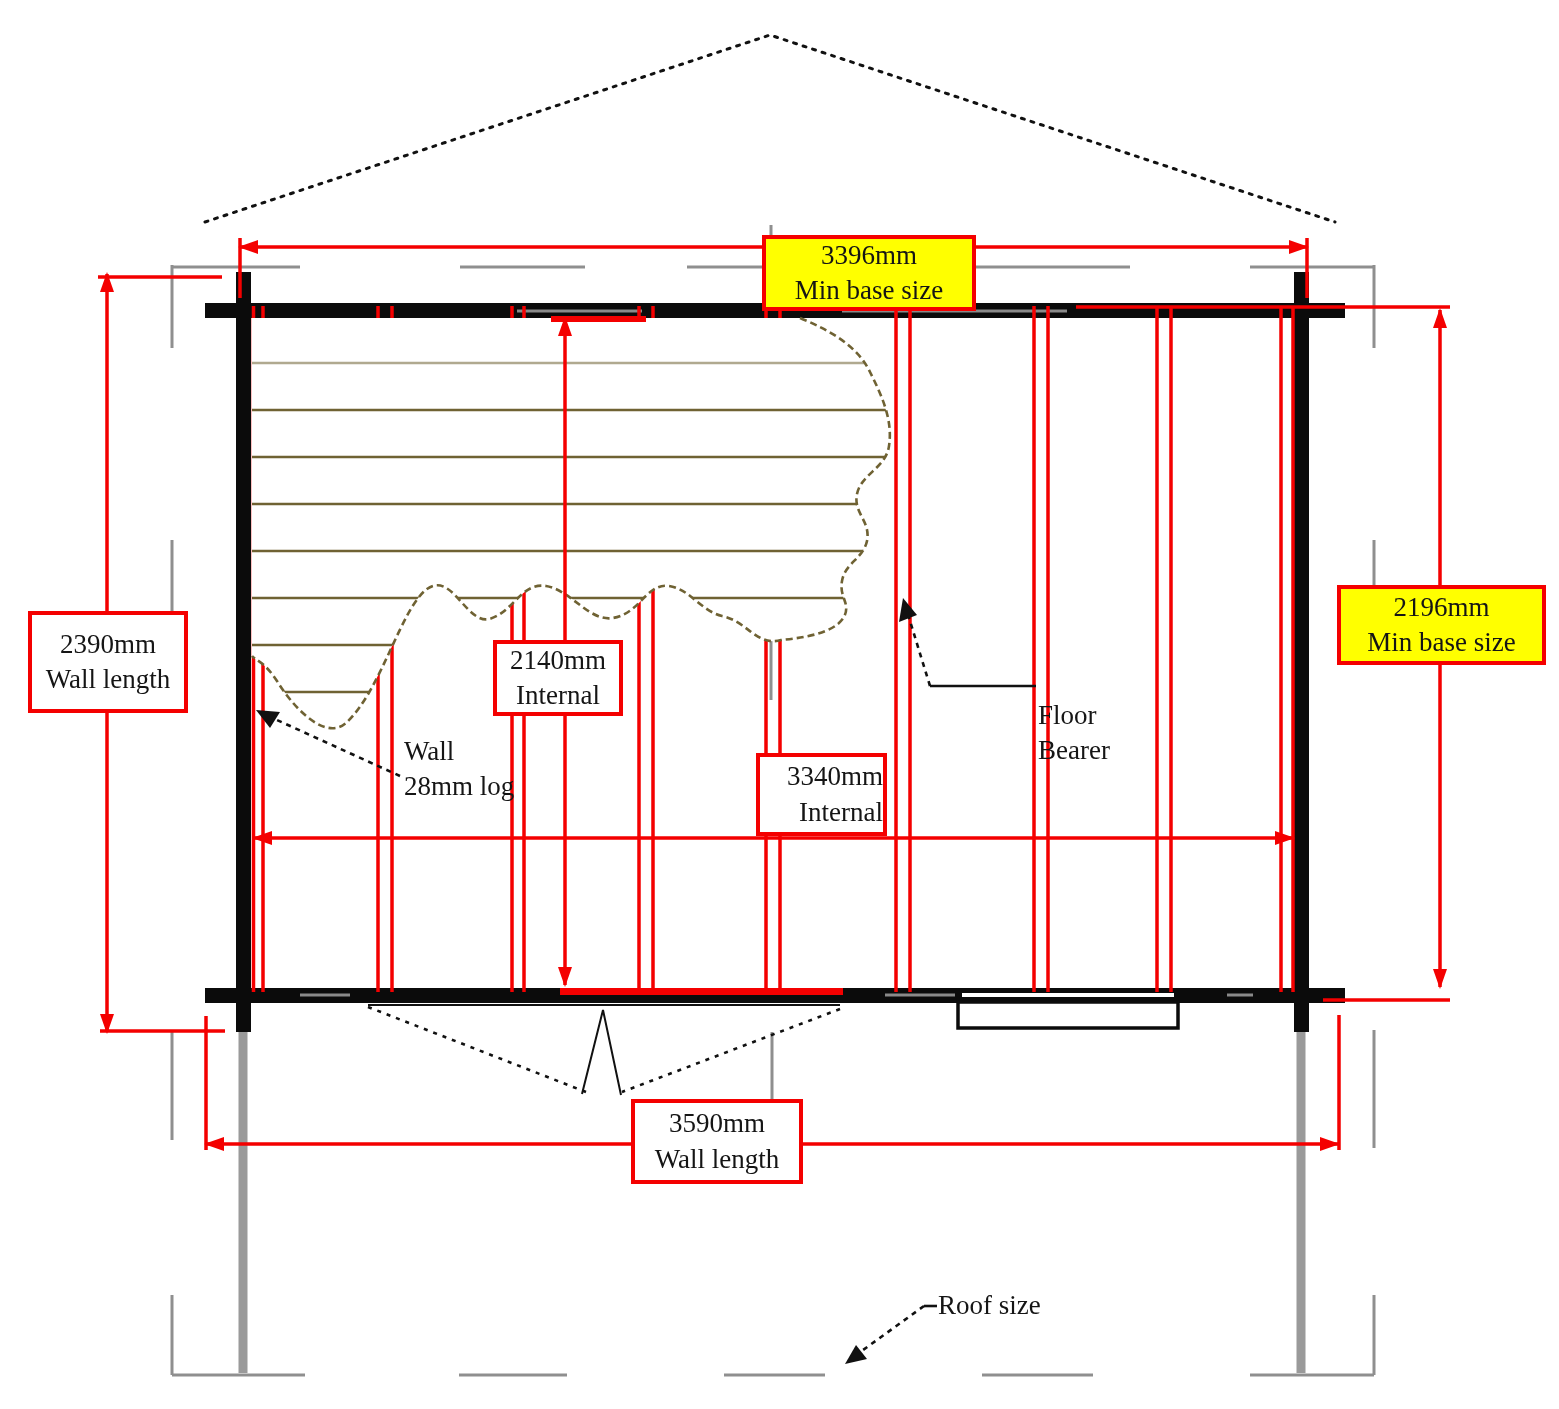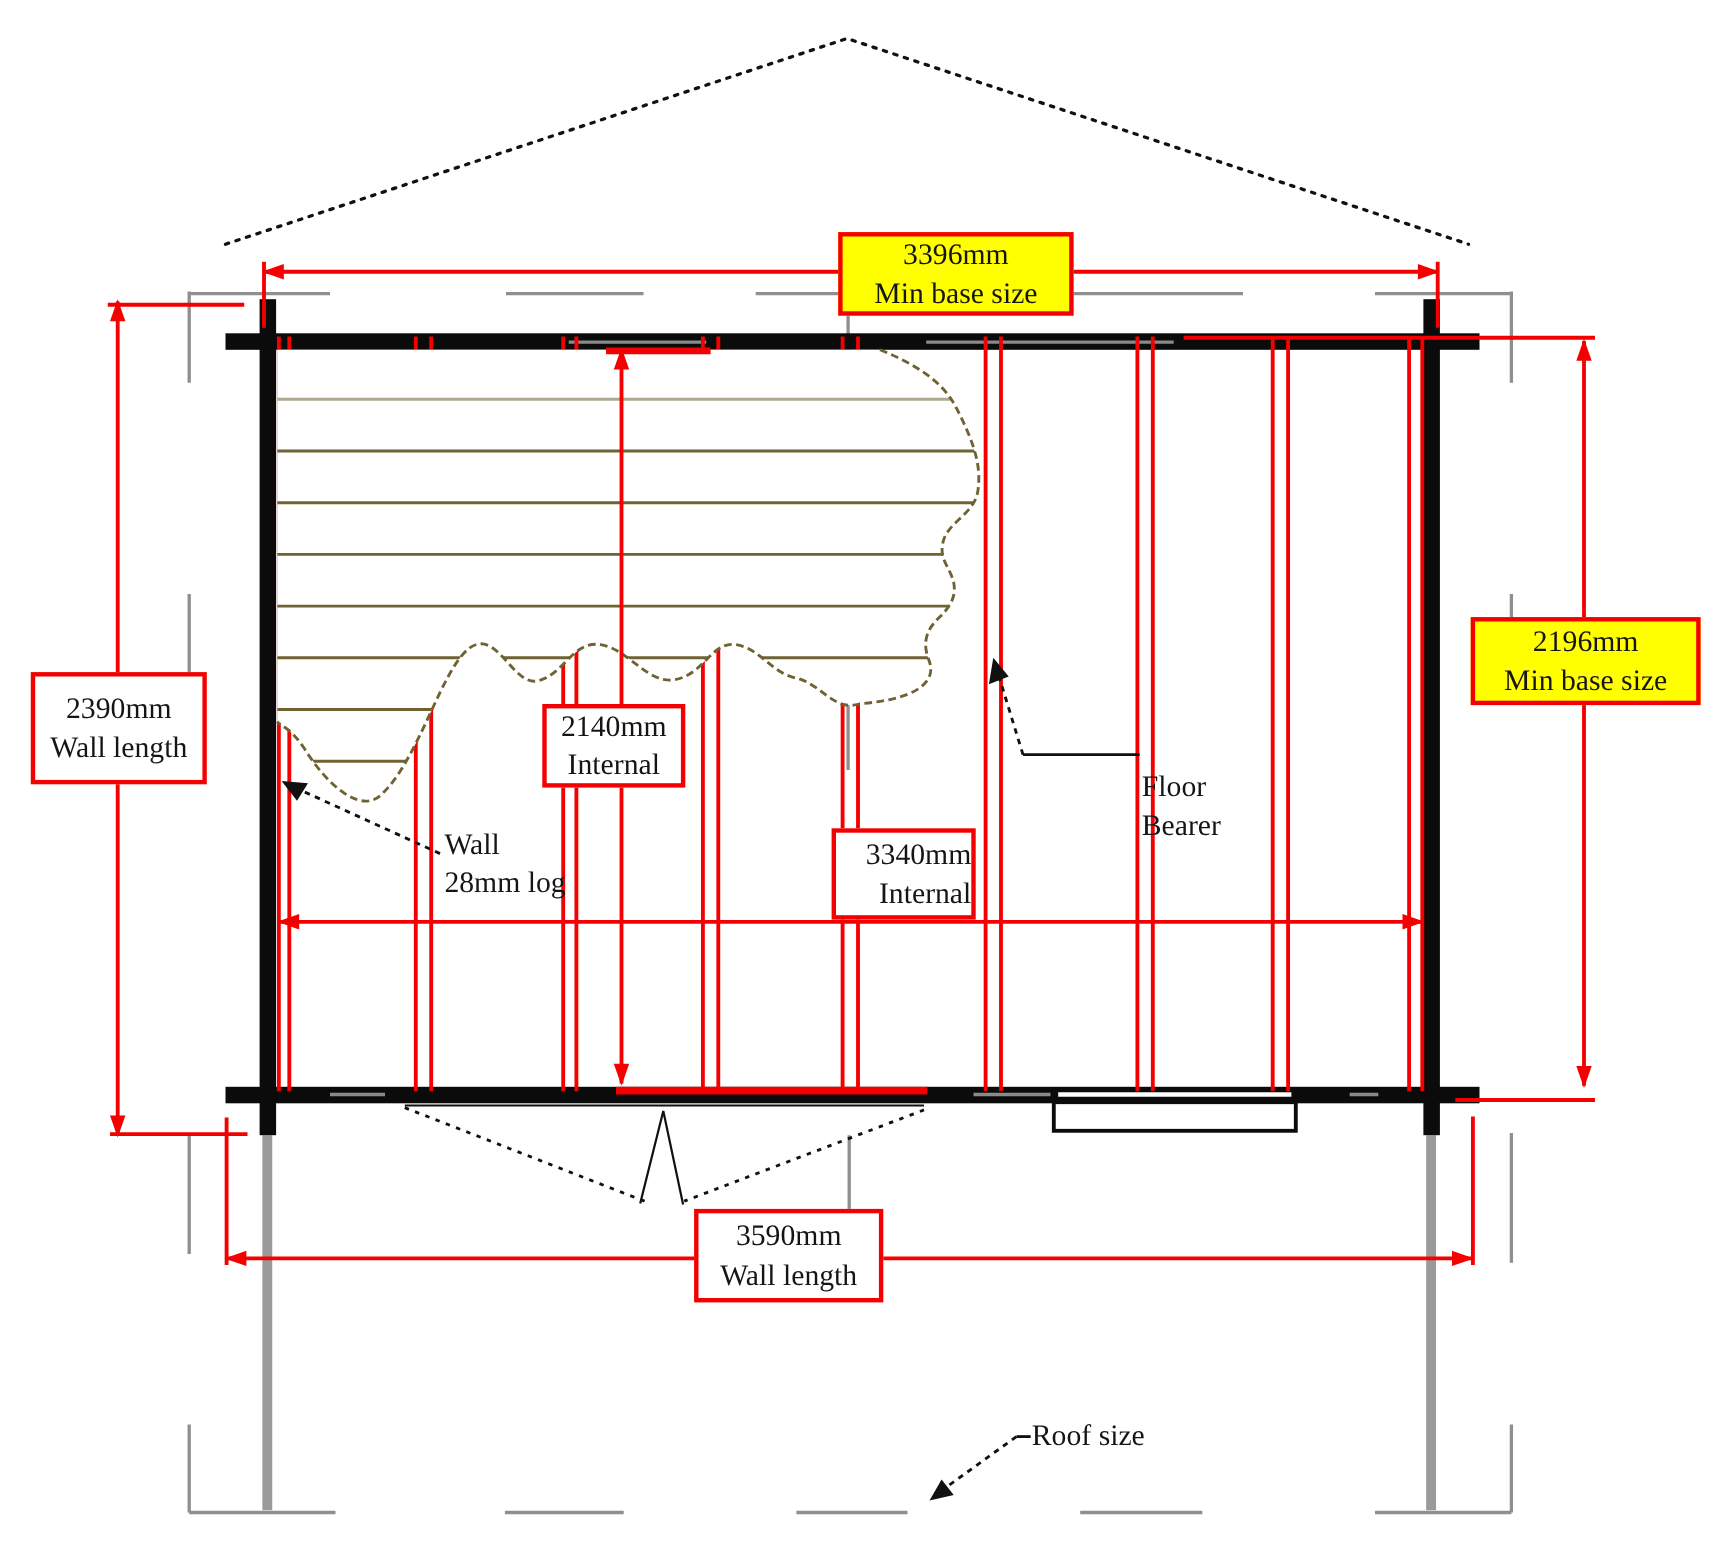--- a/index.html
+++ b/index.html
@@ -21,21 +21,21 @@
   .roofDot{stroke:var(--c-ink);stroke-width:3;fill:none;stroke-dasharray:3 7;stroke-linecap:round;}
   .doorDash{stroke:var(--c-ink);stroke-width:2.6;fill:none;stroke-dasharray:4 6;}
   .leadDash{stroke:var(--c-ink);stroke-width:2.6;fill:none;stroke-dasharray:5 5;}
   .leadSolid{stroke:var(--c-ink);stroke-width:2.6;fill:none;}
   .inkF{fill:var(--c-ink);stroke:none;}
   .thin{stroke:var(--c-ink);stroke-width:2;fill:none;}
 
   .lbl{position:absolute;display:flex;flex-direction:column;align-items:center;justify-content:center;
        text-align:center;font-size:27px;line-height:1.3;color:#151515;z-index:5;}
   .boxed{border:4px solid var(--c-dim);background:#fff;}
-  .hilite{background:var(--c-highlight);}
+  .hilite{background:var(--c-highlight);margin-top:24px;}
   .plain{align-items:flex-start;text-align:left;}
 </style>
 </head>
 <body>
 
 <div id="stage">
 
   <svg width="1559" height="1409" viewBox="0 0 1559 1409">
     <defs>
       <clipPath id="boardClip">
@@ -209,21 +209,21 @@
   <div class="lbl boxed" style="left:756px;top:753px;width:123px;height:75px;align-items:flex-end;">
     <span>3340mm</span>
     <span>Internal</span>
   </div>
 
   <div class="lbl boxed" style="left:631px;top:1099px;width:164px;height:77px;">
     <span>3590mm</span>
     <span>Wall length</span>
   </div>
 
-  <div class="lbl plain" style="left:404px;top:750px;text-align:center;">
+  <div class="lbl plain" style="left:404px;top:734px;text-align:center;">
     <span>Wall</span>
     <span>28mm log</span>
   </div>
 
   <div class="lbl plain" style="left:1038px;top:662px;margin-top:36px;">
     <span>Floor</span>
     <span>Bearer</span>
   </div>
 
   <div class="lbl plain" style="left:938px;top:1288px;">

